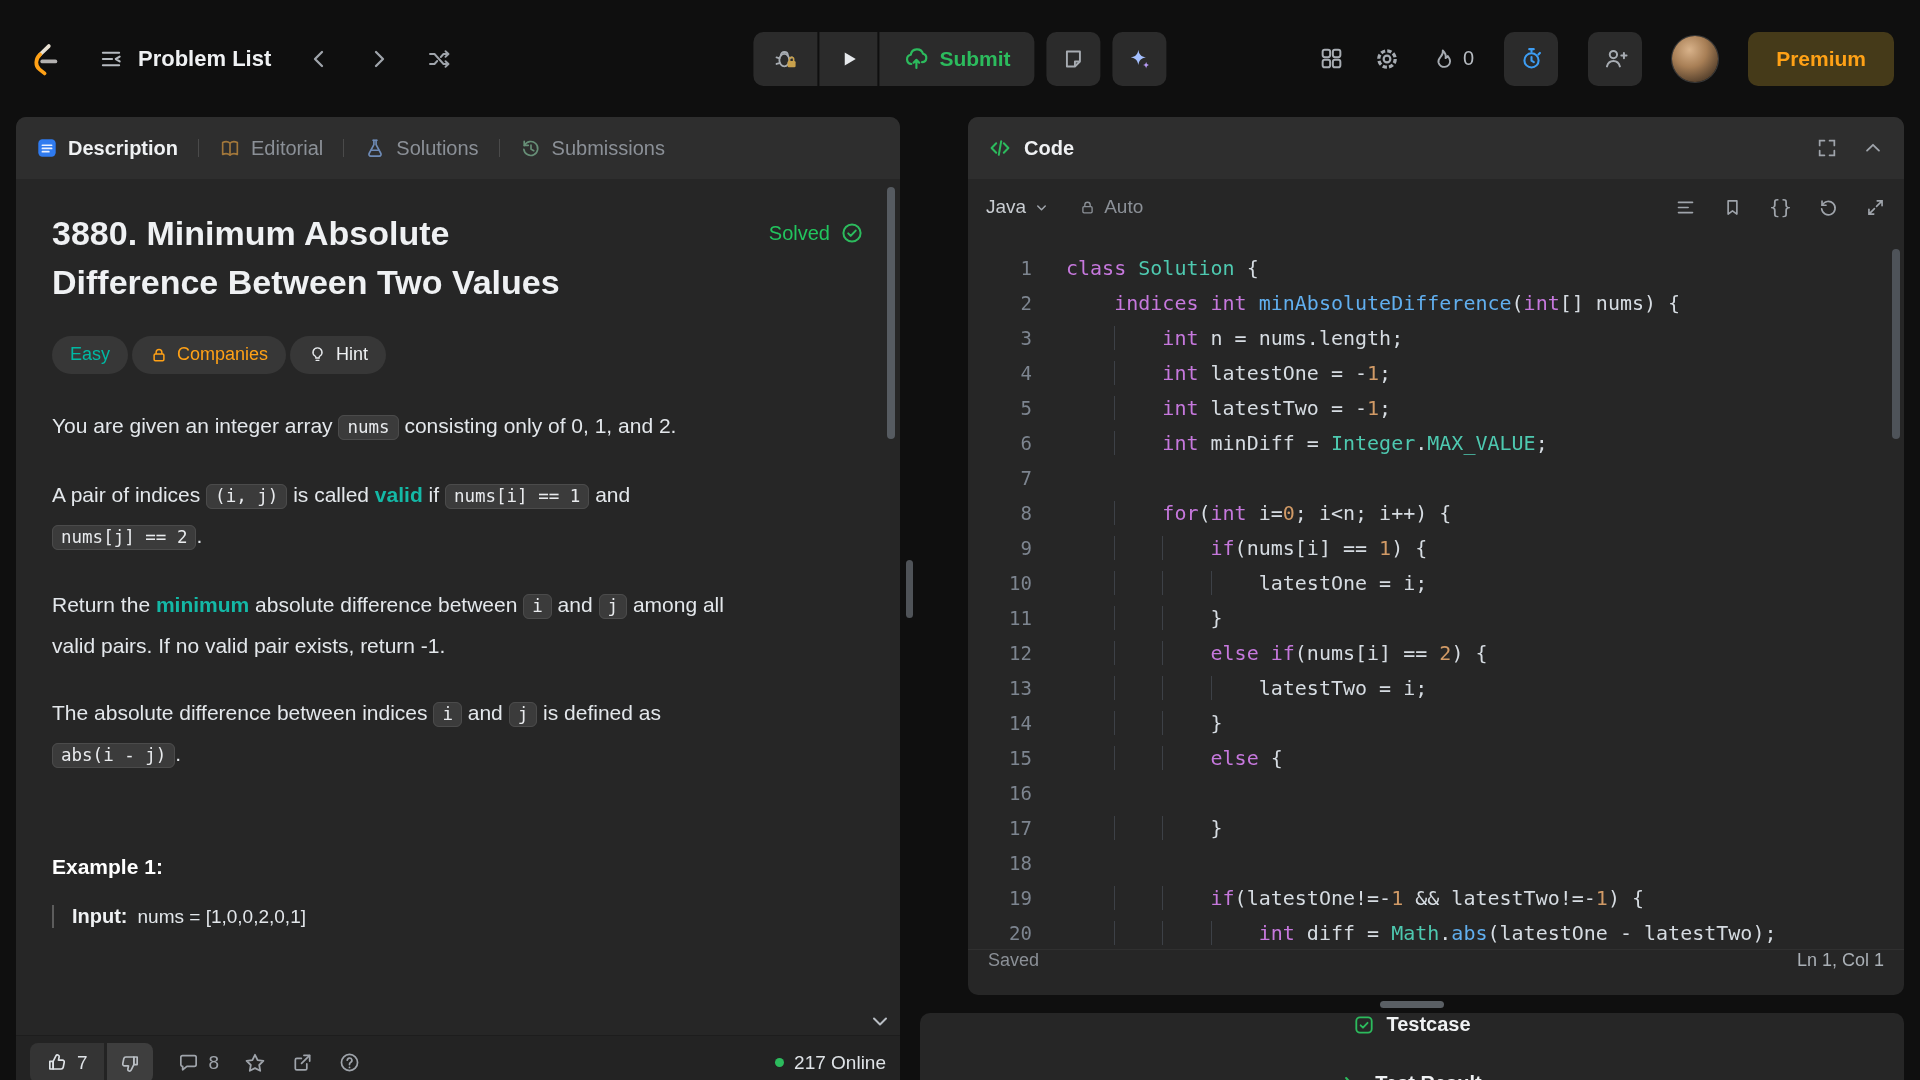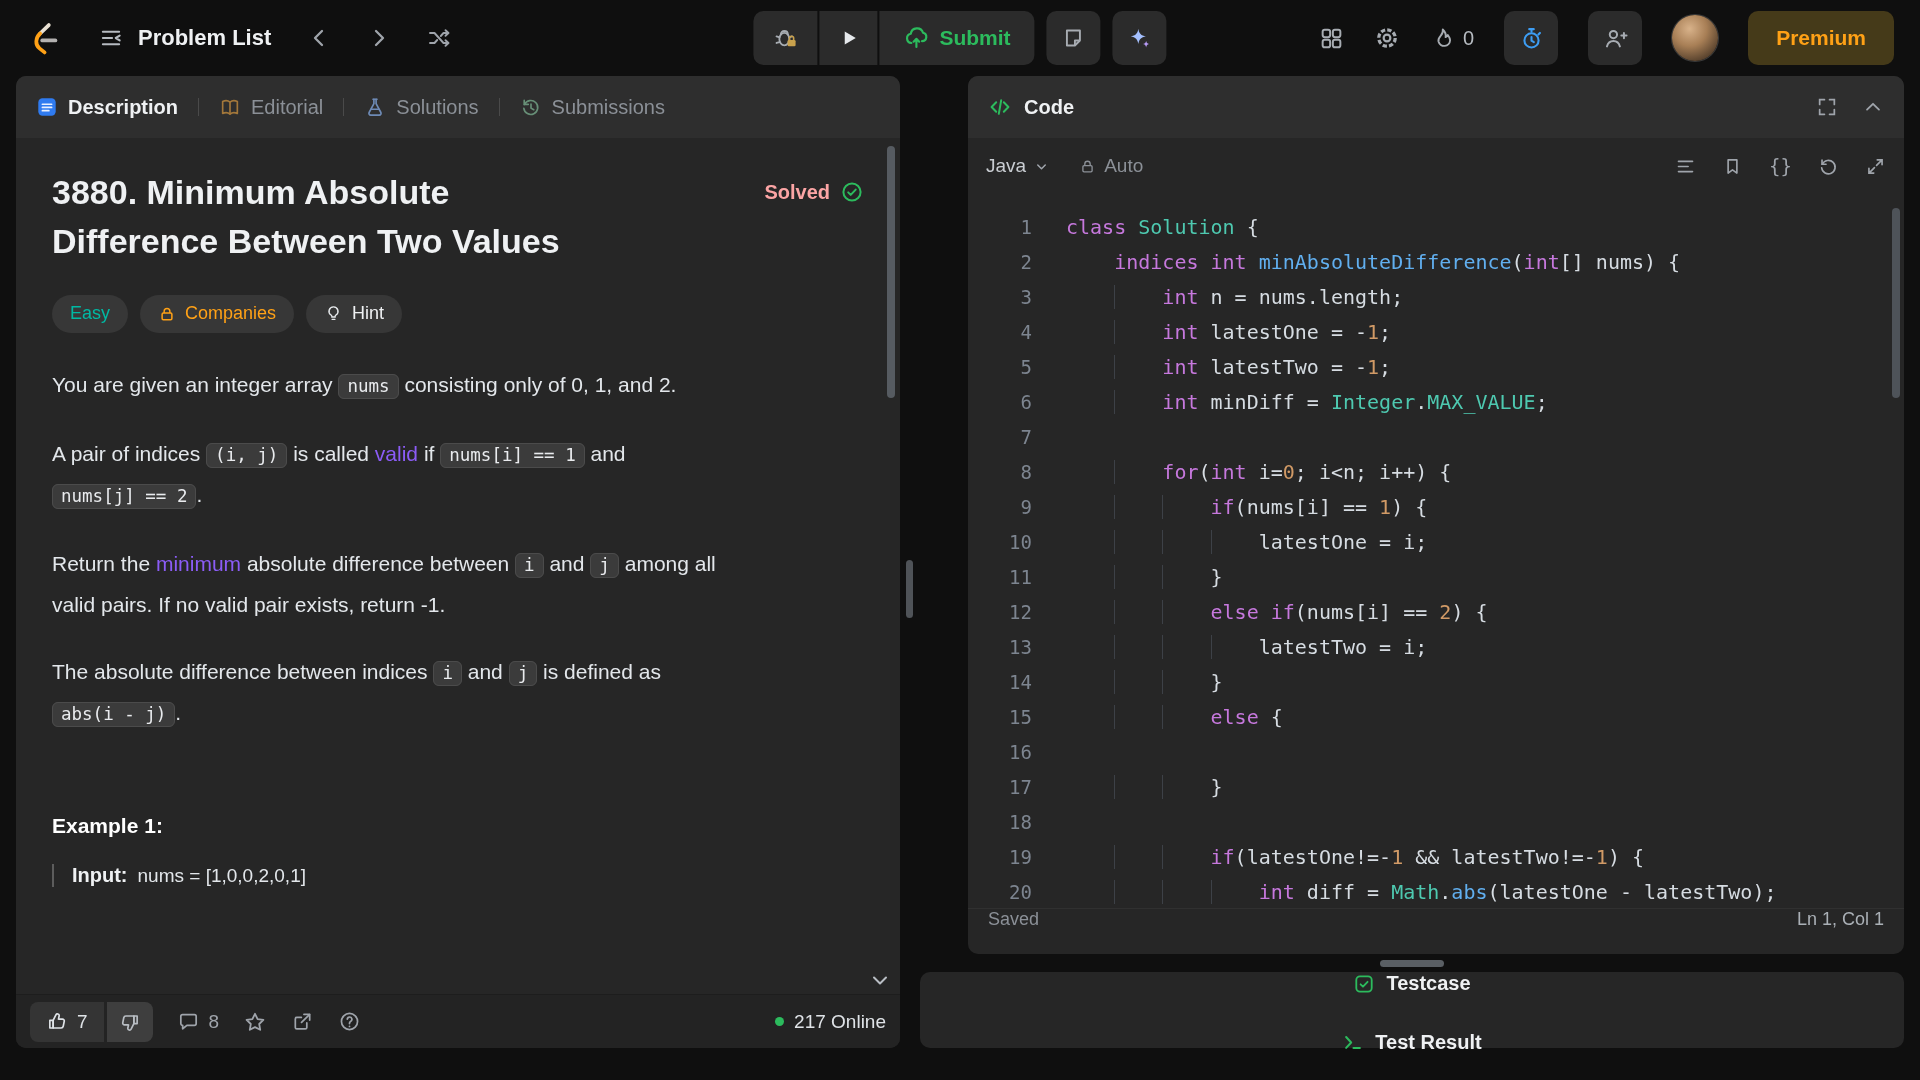--- a/index.html
+++ b/index.html
@@ -8,21 +8,21 @@
     background:#0f0f0f;
     font-family:"Liberation Sans", sans-serif;
     color:#eff1f3;
     overflow:hidden;
     position:relative;
   }
   svg { display:block; }
   button { font-family:inherit; }
 
   
-  .nav { height:76px; display:flex; align-items:center; padding:0 26px; position:relative; }
+  .nav { height:117px; display:flex; align-items:center; padding:0 26px; position:relative; }
   .nav-left { display:flex; align-items:center; gap:36px; }
   .logo { display:flex; cursor:pointer; }
   .pl { display:flex; align-items:center; gap:14px; font-size:22px; font-weight:700; cursor:pointer; }
   .navicon { color:#9fa4ab; display:flex; background:none; border:none; cursor:pointer; }
   .nav-center { position:absolute; left:50%; top:50%; transform:translate(-50%,-50%); display:flex; align-items:center; gap:12px; }
   .seg-group { display:flex; gap:2px; }
   .seg { background:#2b2b2b; border:none; height:54px; display:flex; align-items:center; justify-content:center; color:#a7acb2; cursor:pointer; }
   .seg-l { width:64px; border-radius:10px 0 0 10px; }
   .seg-mid { width:58px; }
   .seg-r { padding:0 24px; border-radius:0 10px 10px 0; gap:10px; }
@@ -42,29 +42,29 @@
   
   .left-panel { width:884px; display:flex; flex-direction:column; overflow:hidden; flex-shrink:0; }
   .tabbar { height:62px; background:#2e2e2e; display:flex; align-items:center; padding:0 20px; gap:20px; flex-shrink:0; }
   .tab { display:flex; align-items:center; gap:10px; font-size:20px; font-weight:600; color:#eff1f3; cursor:pointer; background:none; border:none; }
   .tab.inactive { color:#8b9097; font-weight:500; }
   .tab.inactive .ticon { opacity:.8; }
   .tdiv { width:1px; height:18px; background:#4a4a4a; }
   .desc-content { flex:1; padding:30px 36px 0; position:relative; overflow:hidden; }
   .title-row { display:flex; justify-content:space-between; align-items:flex-start; }
   h1 { font-size:34px; font-weight:700; line-height:1.45; max-width:530px; }
-  .solved { display:flex; align-items:center; gap:10px; color:#fca5a5; font-size:20px; margin-top:12px; flex-shrink:0;font-weight:bold; }
-  .badges { display:flex; gap:12px; margin-top:28px; }
+  .solved { display:flex; align-items:center; gap:10px; color:#22c55e; font-size:20px; margin-top:12px; flex-shrink:0; }
+  .badges { display:flex; gap:4px; margin-top:28px; }
   .pill { height:38px; display:inline-flex; align-items:center; gap:9px; padding:0 18px; border-radius:19px; background:rgba(255,255,255,0.08); font-size:18px; cursor:pointer; border:none; }
   .easy { color:#00b8a3; }
   .companies { color:#ffa116; }
   .hint { color:#eff1f3; }
   .paras { margin-top:32px; }
   .paras p { font-size:21px; line-height:39px; color:#e3e7eb; margin-bottom:28px; max-width:705px; }
-  .paras strong { color:#8b5cf6; font-weight:400; }
+  .paras strong { color:#14b8a6; font-weight:700; }
   .mono { font-family:Liberation Sans, sans-serif; }
   .chip { font-family:"DejaVu Sans Mono", monospace; font-size:17.5px; background:#3b3b3b; border:1px solid #4b4b4b; border-radius:6px; padding:1px 8px 2px; color:#e9ebee; white-space:nowrap; }
   .ex-head { margin-top:80px; font-size:21px; font-weight:700; color:#ffffff; }
   .ex-block { margin-top:26px; border-left:2px solid #5c5c5c; padding-left:18px; display:flex; gap:10px; align-items:baseline; }
   .ex-label { font-weight:700; font-size:20px; }
   .ex-val { color:#e3e7eb; font-size:19px; }
   .desc-scrollbar { position:absolute; right:5px; top:8px; width:8px; height:252px; border-radius:4px; background:#565b61; cursor:pointer; }
   .scroll-more { position:absolute; right:8px; bottom:2px; color:#b9bec4; }
   .desc-footer { height:54px; background:#232323; border-top:1px solid #1d1d1d; display:flex; align-items:center; padding:0 14px; gap:24px; flex-shrink:0; }
   .vote-group { display:flex; gap:3px; }

